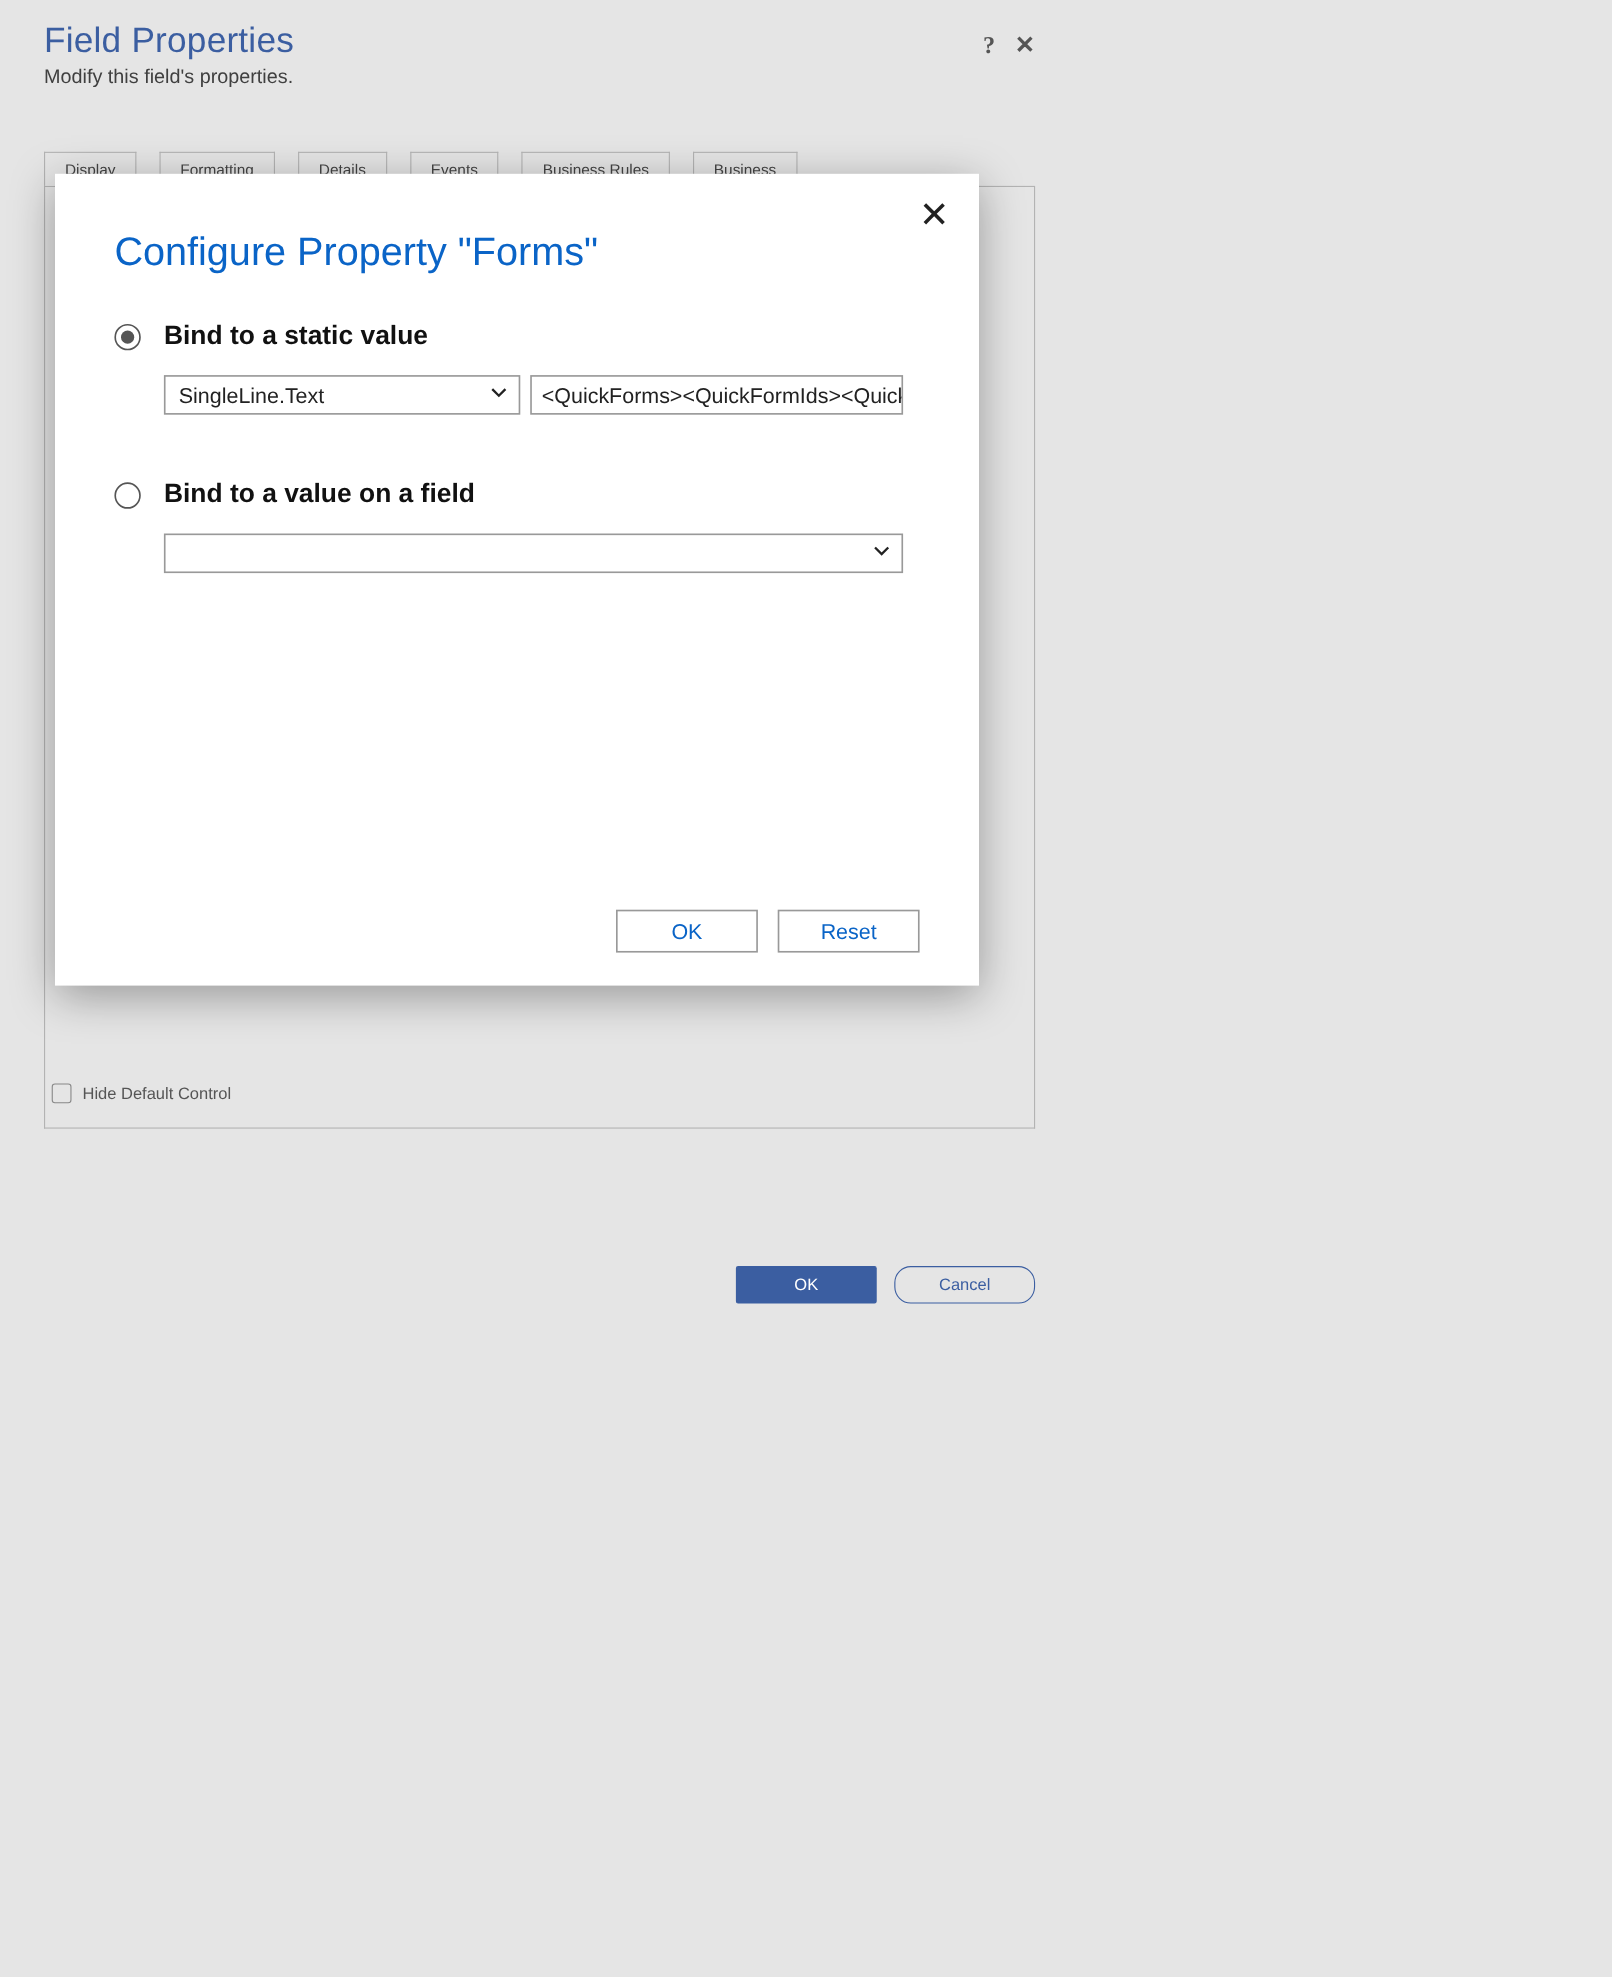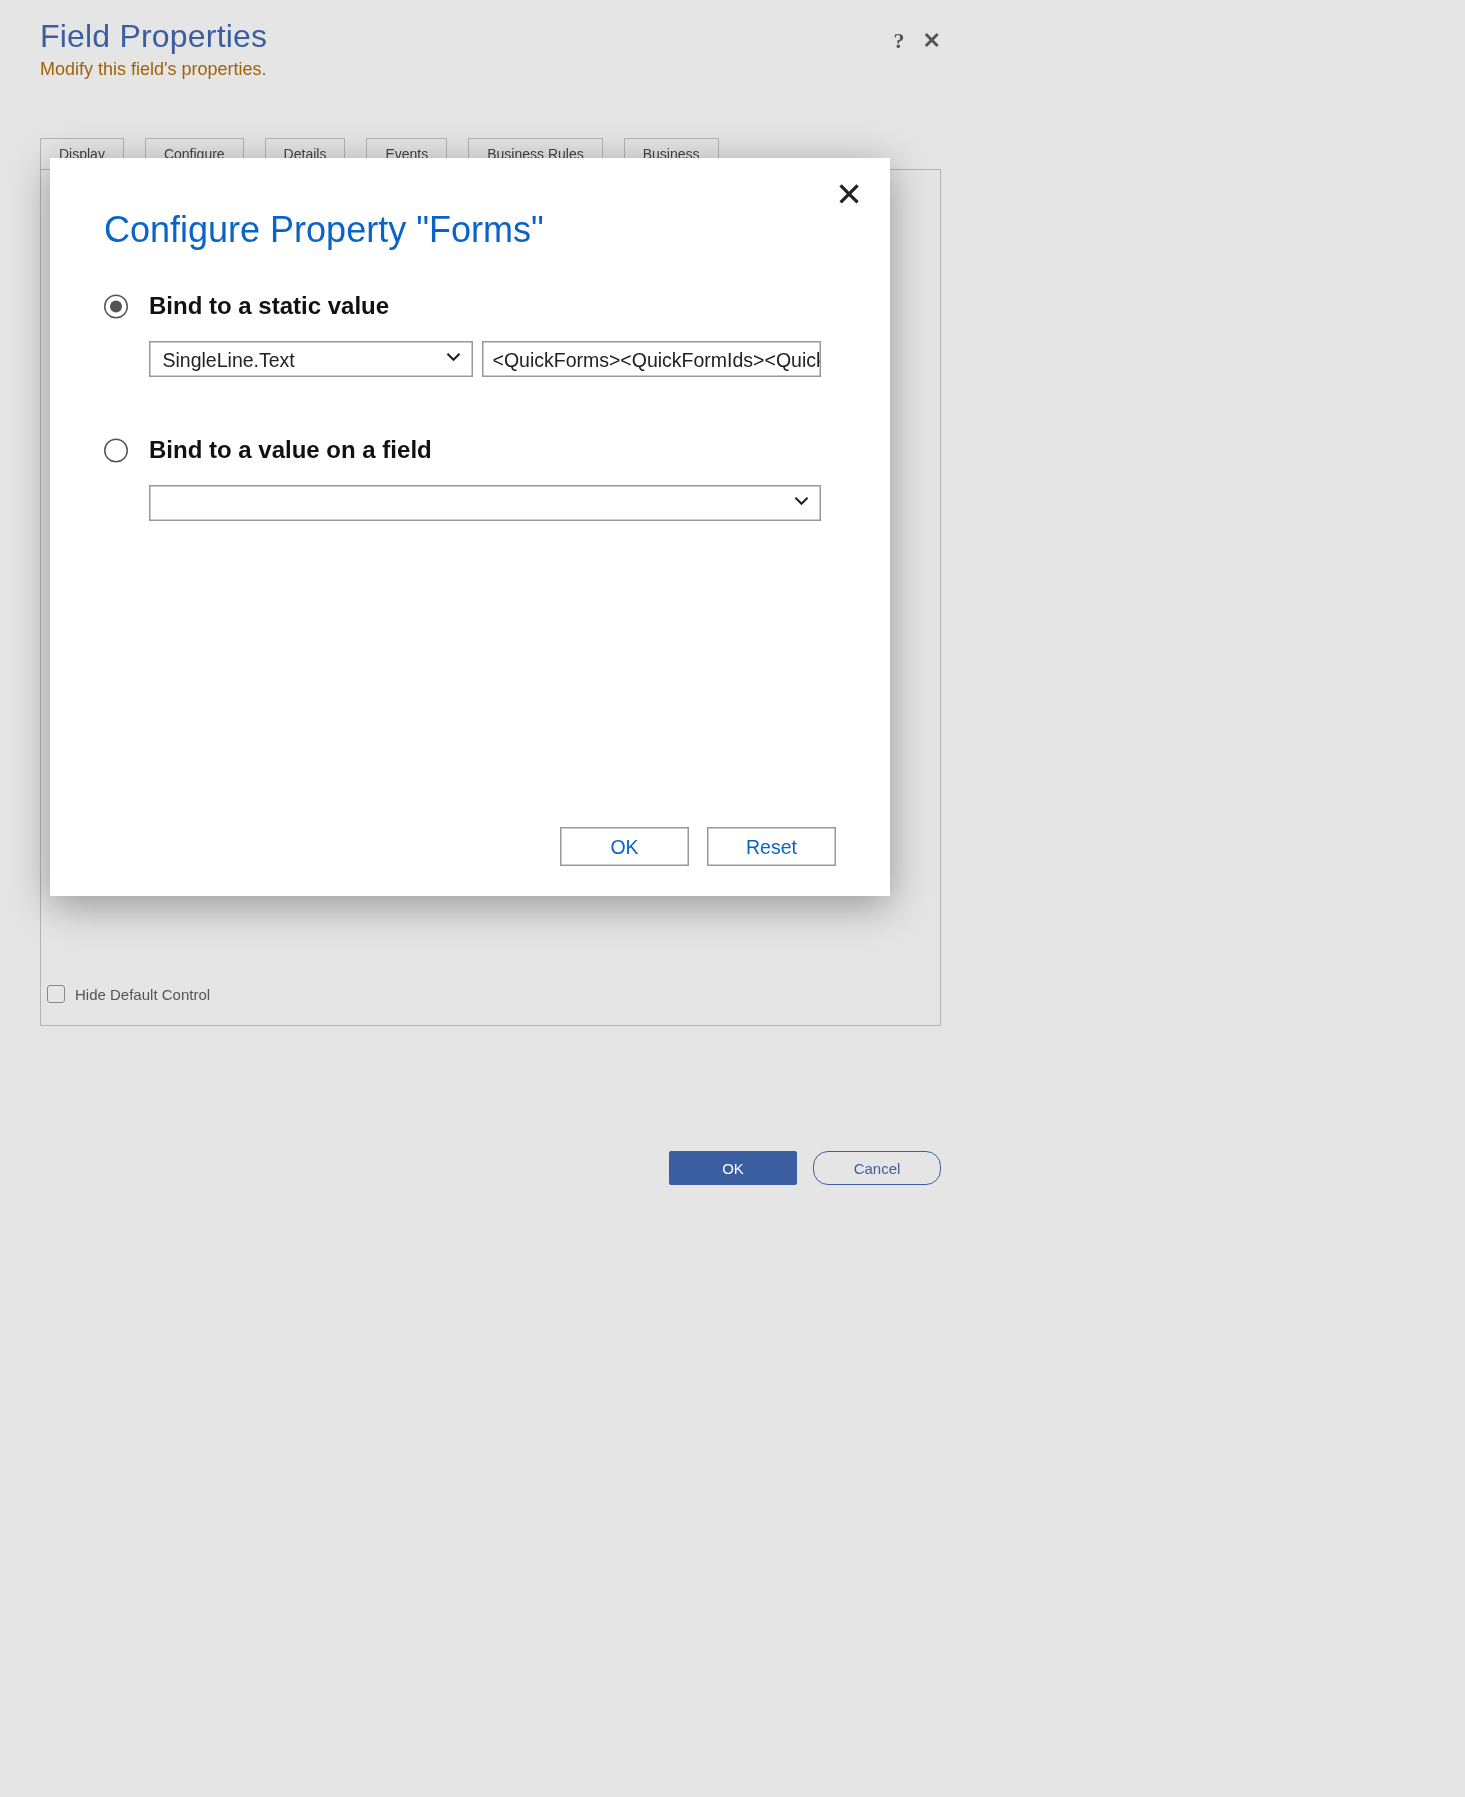--- a/index.html
+++ b/index.html
@@ -24,21 +24,21 @@
     }
     .header-left { flex: 1; }
     .page-title {
       font-size: 32px;
       font-weight: 400;
       color: #3b5ea1;
       letter-spacing: 0.2px;
     }
     .page-subtitle {
       font-size: 18px;
-      color: #a16207;
+      color: #404040;
       margin-top: 4px;
     }
     .header-icons {
       display: flex;
       gap: 18px;
       align-items: center;
       margin-top: 10px;
     }
     .header-icons .icon {
       font-size: 22px;
@@ -262,21 +262,21 @@
     </div>
     <div class="header-icons">
       <span class="icon help-icon">?</span>
       <span class="icon">✕</span>
     </div>
   </div>
 
   <div class="tabs-wrap">
     <div class="tabs">
       <div class="tab">Display</div>
-      <div class="tab">Configure</div>
+      <div class="tab">Formatting</div>
       <div class="tab">Details</div>
       <div class="tab">Events</div>
       <div class="tab">Business Rules</div>
       <div class="tab active">Business</div>
     </div>
     <div class="panel">
       <div class="hide-default-row">
         <span class="chk"></span>
         <span>Hide Default Control</span>
       </div>

